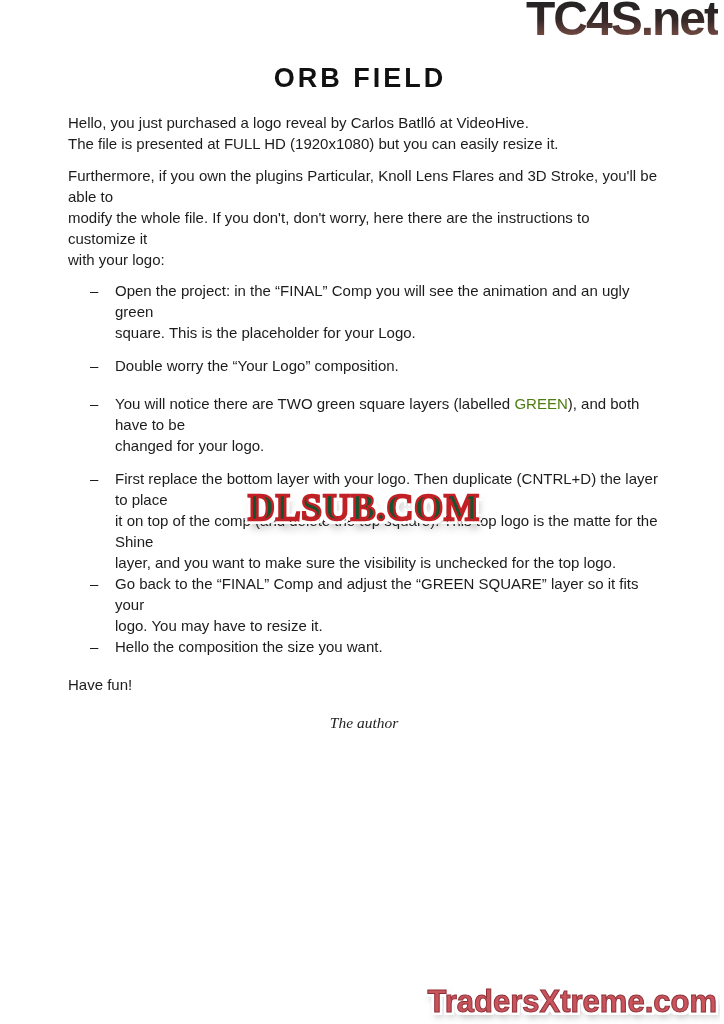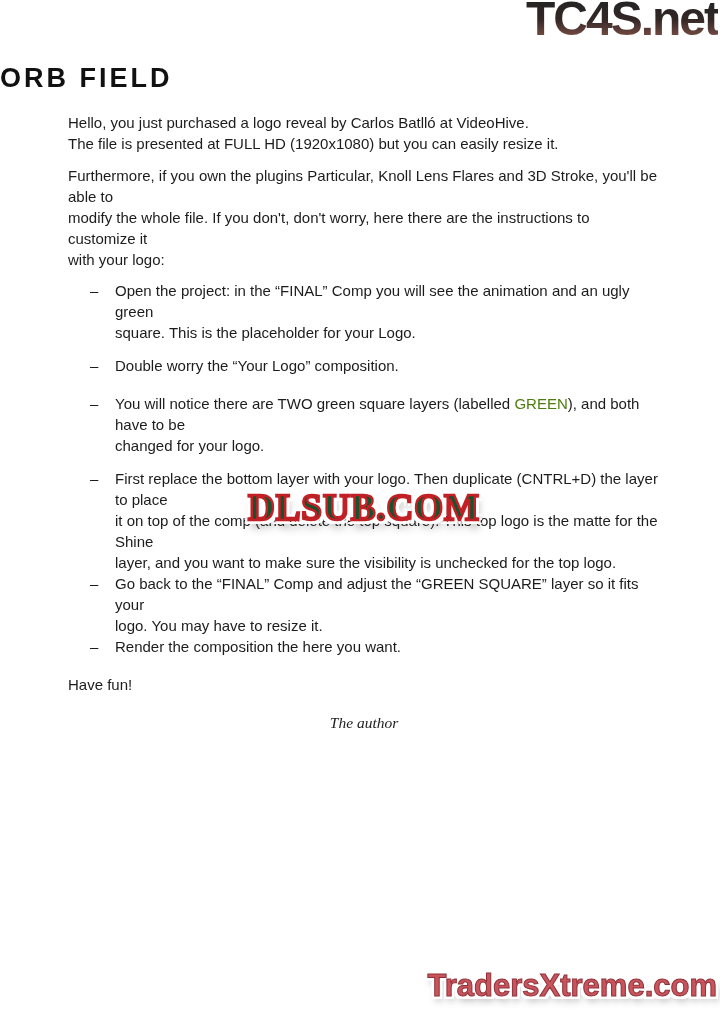--- a/index.html
+++ b/index.html
@@ -21,21 +21,21 @@
     font-weight:bold; font-size:48px; line-height:1.1;
     letter-spacing:-2px;
     background:linear-gradient(180deg,#242424 15%,#322726 50%,#7d4f47 85%,#a5746a 100%);
     -webkit-background-clip:text; background-clip:text;
     color:transparent;
     filter:blur(0.3px);
   }
 
   .doc-title {
     margin:0; padding-top:63px;
-    text-align:left;
+    text-align:center;
     font-size:27px; line-height:30px;
     font-weight:bold; letter-spacing:3px;
     color:#111;
   }
 
   .content { width:592px; margin:19px 0 0 68px; }
 
   .para { margin:0 0 11px 0; white-space:pre-line; }
   .para-last { margin-bottom:10px; }
 
@@ -69,21 +69,21 @@
     text-shadow:
       -4px -4px 0 #ffffff, 4px -4px 0 #ffffff,
       -4px  4px 0 #ffffff, 4px  4px 0 #ffffff,
        0   -4px 0 #ffffff, 0    4px 0 #ffffff,
       -4px  0   0 #ffffff, 4px  0   0 #ffffff,
        2px  7px 9px rgba(70,70,70,0.55);
   }
 
   
   .site-logo-bottom {
-    position:absolute; right:3px; bottom:18px;
+    position:absolute; right:3px; bottom:2px;
     font-family:"Liberation Sans", sans-serif;
     font-weight:bold; font-size:31px; line-height:40px;
     letter-spacing:0px;
     color:#c9545c;
     -webkit-text-stroke:1px #8e3039;
     text-shadow:
       -3px -3px 0 #ffffff, 3px -3px 0 #ffffff,
       -3px  3px 0 #ffffff, 3px  3px 0 #ffffff,
        0   -3px 0 #ffffff, 0    3px 0 #ffffff,
       -3px  0   0 #ffffff, 3px  0   0 #ffffff,
@@ -135,21 +135,21 @@
     </div>
 
     <div class="li tight">
       <span class="marker">–</span>
       <span class="li-text">Go back to the “FINAL” Comp and adjust the “GREEN SQUARE” layer so it fits your
 logo. You may have to resize it.</span>
     </div>
 
     <div class="li tight">
       <span class="marker">–</span>
-      <span class="li-text">Render the composition the here you want.</span>
+      <span class="li-text">Hello the composition the size you want.</span>
     </div>
 
 
     <p class="closing">Have fun!</p>
 
     <p class="signature">The author</p>
 
   </div>
 
   <div class="watermark" style="color: #14532d;">DLSUB.COM</div>

